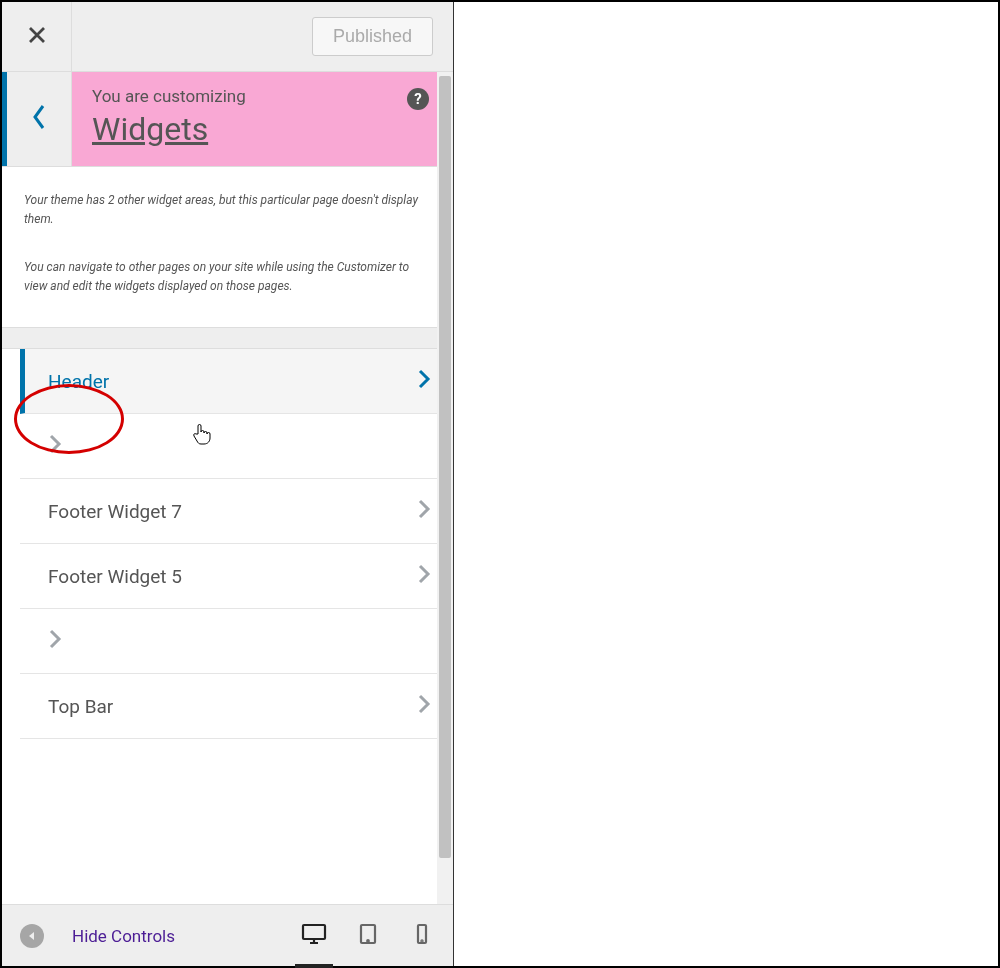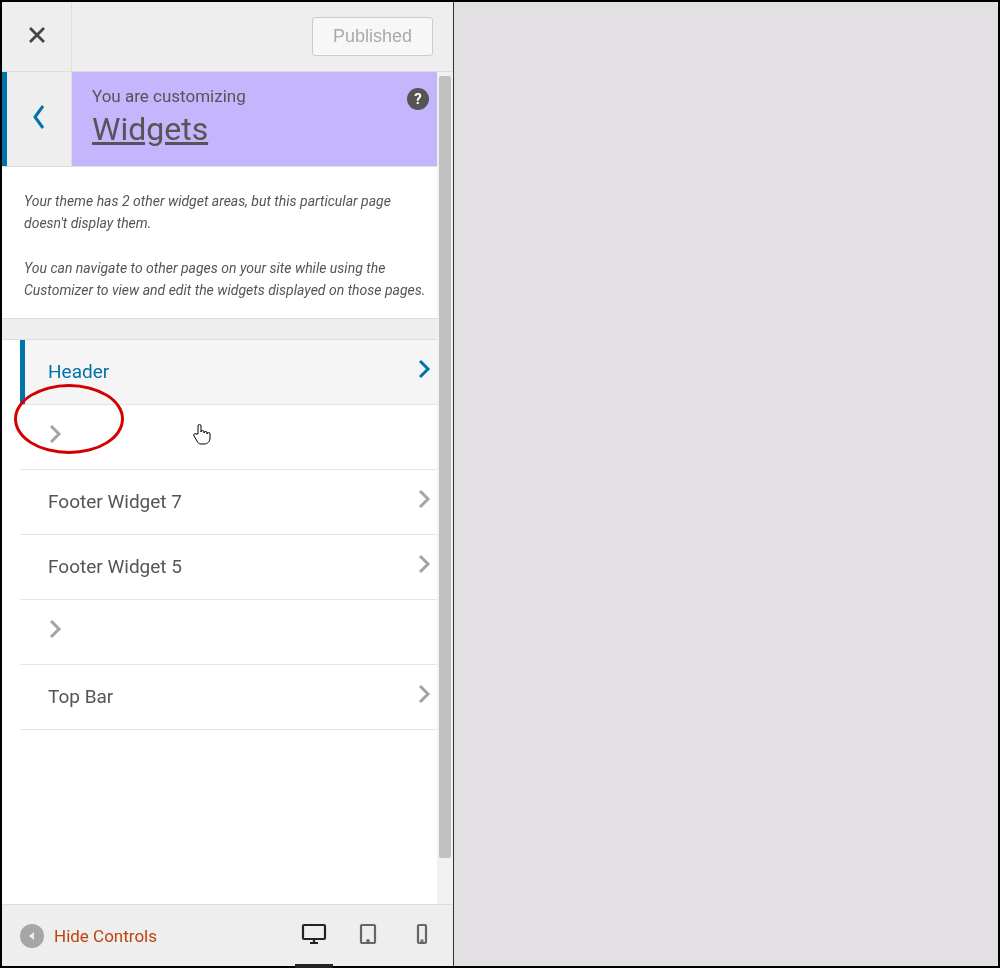--- a/index.html
+++ b/index.html
@@ -5,20 +5,21 @@
   * { box-sizing: border-box; margin: 0; padding: 0; }
   html, body { height: 100%; font-family: -apple-system, BlinkMacSystemFont, "Segoe UI", Roboto, sans-serif; }
   body { background: #fff; }
 
   .viewport {
     width: 1000px; height: 968px;
     border: 2px solid #000;
     display: flex;
     position: relative;
     background: #fff;
+    align-items: flex-end;
   }
 
   .sidebar {
     width: 452px;
     height: 100%;
     border-right: 1px solid #333;
     display: flex;
     flex-direction: column;
     background: #fff;
     position: relative;
@@ -53,21 +54,21 @@
     background: #f7f7f7;
     border: 1px solid #ccc;
     border-radius: 3px;
     cursor: default;
   }
 
   
   .panel-header {
     display: flex;
     border-bottom: 1px solid #ddd;
-    background: #c4b5fd;
+    background: #f9a8d4;
     position: relative;
   }
   .back-btn {
     width: 70px;
     display:flex; align-items:center; justify-content:center;
     cursor: pointer;
     border-left: 5px solid #0073aa;
     background:#eeeeee;
     border-right:1px solid #ddd;
   }
@@ -86,28 +87,28 @@
     position:absolute; right: 24px; top: 16px;
     width: 22px; height: 22px; border-radius:50%;
     background:#555; color:#fff; font-weight:bold;
     display:flex;align-items:center;justify-content:center;
     font-size:15px;
     cursor:pointer;
   }
 
   
   .description {
-    padding: 24px 22px 16px 22px;
+    padding: 24px 22px 32px 22px;
     color: #555;
     font-style: italic;
-    font-size: 14px;
+    font-size: 12px;
     line-height: 1.55;
     background:#fff;
   }
-  .description p + p { margin-top: 24px; }
+  .description p + p { margin-top: 30px; }
 
   
   .section-gap { height: 22px; background:#eeeeee; border-top:1px solid #ddd; border-bottom:1px solid #ddd; }
 
   
   .list-scroll {
     flex:1;
     overflow-y: auto;
     background:#fff;
   }
@@ -138,22 +139,22 @@
 
   
   .footer {
     height: 62px;
     border-top:1px solid #ddd;
     background:#eeeeee;
     display:flex; align-items:center;
     padding: 0 18px;
   }
   .hide-ctrl {
-    display:flex; align-items:center; gap:10px;
-    color:#c2410c; font-size:17px;
+    display:flex; align-items:center; gap:28px;
+    color:#4c1d95; font-size:17px;
     cursor:pointer;
   }
   .hide-ctrl .circle{
     width:24px;height:24px;border-radius:50%;background:#a6a6a6;
     display:flex;align-items:center;justify-content:center;
   }
   .hide-ctrl .circle svg{width:10px;height:10px;fill:#eee;}
   .footer-spacer{flex:1;}
   .devices{display:flex;gap:28px;align-items:center;}
   .device{cursor:pointer;color:#666;}

